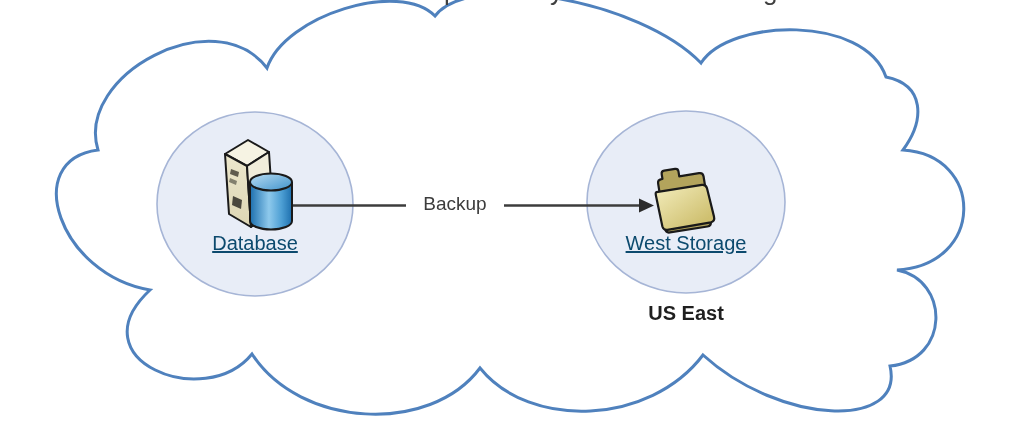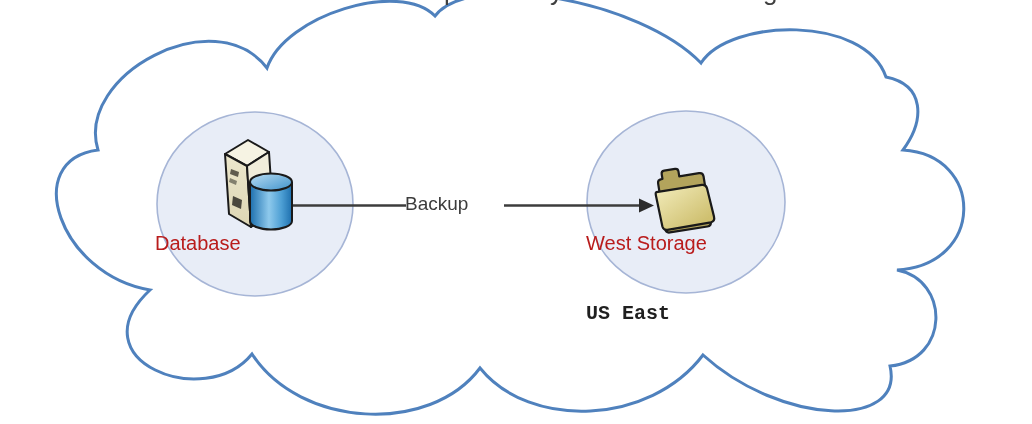--- a/index.html
+++ b/index.html
@@ -6,27 +6,28 @@
   .stage{
     position:relative;
     width:1032px;height:424px;
     overflow:hidden;
     background:#ffffff;
     font-family:"Liberation Sans", sans-serif;
   }
   .art{position:absolute;left:0;top:0;}
   .label{
     position:absolute;
-    text-align:left;
+    text-align:center;
     white-space:nowrap;
   }
   .node-label{
     width:200px;
     font-size:20px;
-    color:#b91c1c;
+    color:#0c4a6e;
+    text-decoration:underline;
   }
   .region-label{
     width:200px;
     font-size:20px;
     font-weight:bold;
     color:#1f1f1f;
   }
   .arrow-label{
     width:100px;
     font-size:19px;
@@ -114,21 +115,21 @@
       <path d="M661,226 V180 Q661,176 665,176 H666 V171 Q666,168 669,168 H680 Q683,168 683,171 V176 H703 Q707,176 707,180 V226 Q707,230 703,230 H665 Q661,230 661,226 Z" fill="#b3a45c" stroke-width="2.2"></path>
       <path d="M658,188 H704 Q708,188 708.5,192 L711,221 Q711.5,226 707,226.5 L663,227 Q659,227 658.5,223 L657,192 Q656.7,188 658,188 Z" fill="url(#foldFront)" stroke-width="2.2"></path>
     </g>
   </svg>
 
   <div class="label node-label" style="left:155px;top:232px;">Database</div>
 
   <div class="label node-label" style="left:586px;top:232px;">West Storage</div>
 
 
-  <div class="label region-label" style="left:586px;top:302px;font-family:Liberation Mono, monospace;">US East</div>
+  <div class="label region-label" style="left:586px;top:302px;">US East</div>
 
   <div class="label arrow-label" style="left:405px;top:193px;">Backup</div>
 
   <div class="cropped-title">
     <span class="frag-p">p</span>
     <span class="frag-y">y</span>
     <span class="frag-g">g</span>
   </div>
 
 </div>

